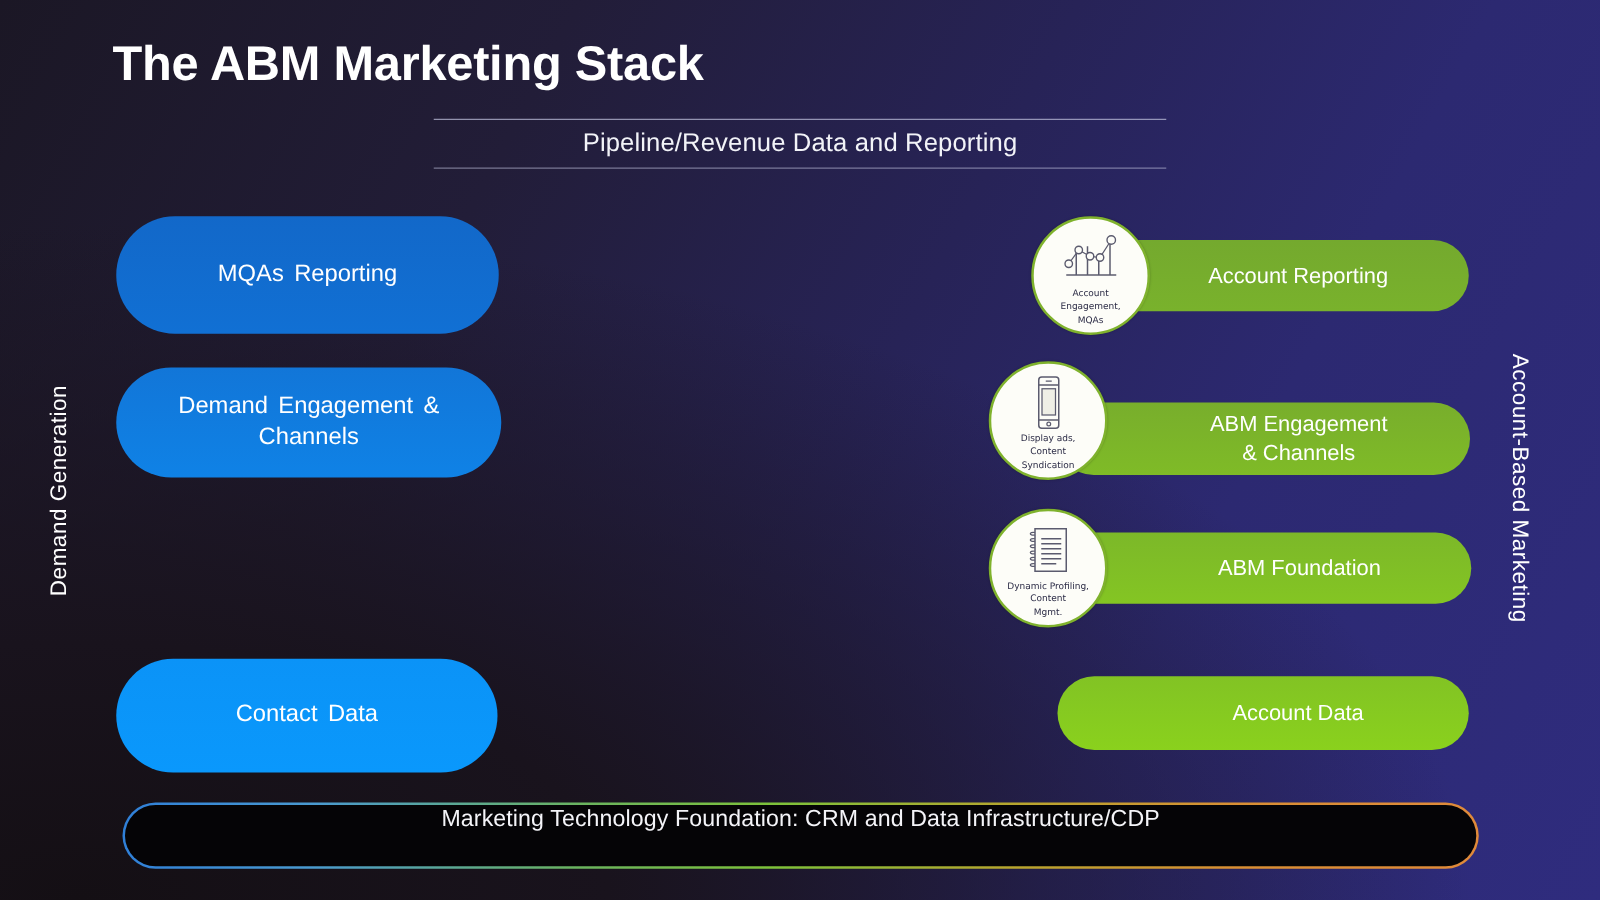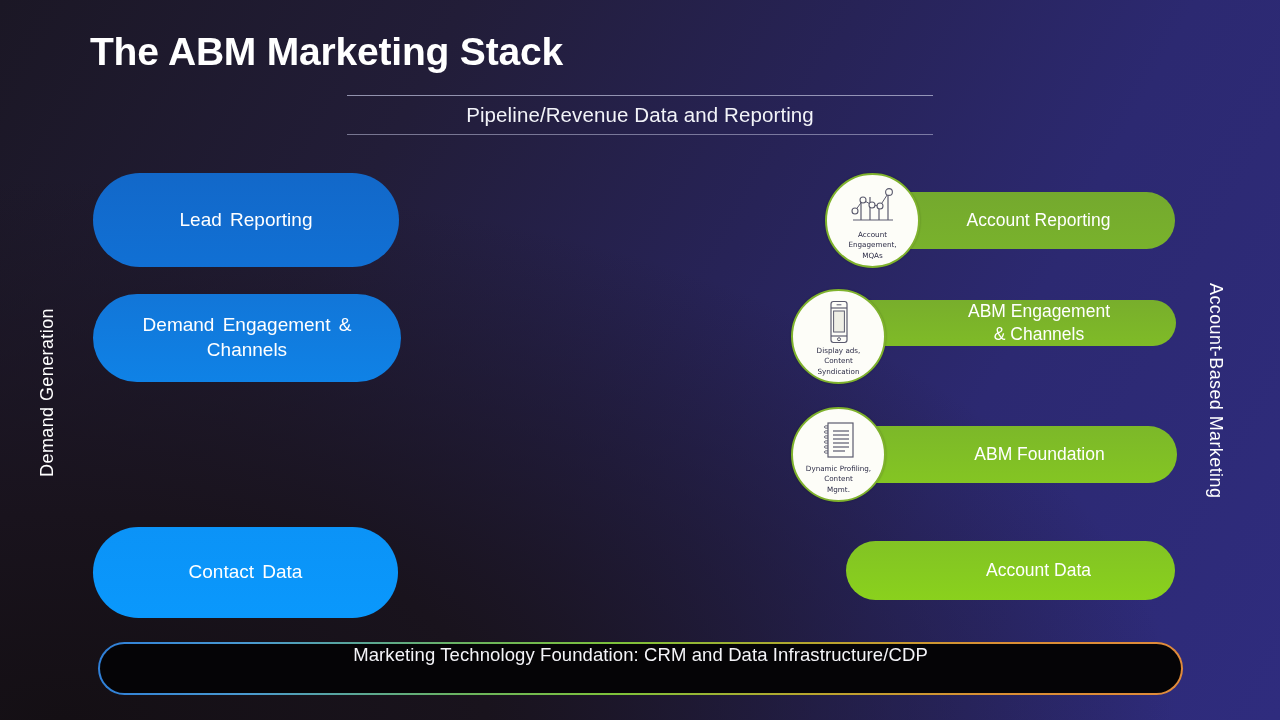--- a/index.html
+++ b/index.html
@@ -83,21 +83,21 @@
     display:flex; align-items:center; justify-content:center;
     text-align:center;
     color:#ffffff;
     border-radius:60px;
     font-size:17.5px;
     line-height:1.32;
     padding-left:80px; padding-right:24px;
   }
   .green-pill.g0 { top:192px; width:329px; height:57px;
     background:linear-gradient(180deg,#74a92e 0%, #79b22c 100%); }
-  .green-pill.g1 { top:300px; width:330px; height:46px;
+  .green-pill.g1 { top:322px; width:330px; height:58px;
     background:linear-gradient(180deg,#78ae2c 0%, #7fbb27 100%); }
   .green-pill.g2 { top:426px; width:331px; height:57px;
     background:linear-gradient(180deg,#7cb829 0%, #84c523 100%); }
   .green-pill.g3 { top:541px; width:329px; height:59px;
     background:linear-gradient(180deg,#82c324 0%, #8ad11d 100%); }
 
   
   .badge {
     position:absolute;
     width:95px; height:95px;
@@ -152,21 +152,21 @@
 
   <div id="title">The ABM Marketing Stack</div>
 
   <div id="header-band">
     <div class="htext">Pipeline/Revenue Data and Reporting</div>
   </div>
 
   <div class="side-label" id="label-left">Demand Generation</div>
   <div class="side-label" id="label-right">Account-Based Marketing</div>
 
-  <div class="blue-pill b0">Lead Reporting</div>
+  <div class="blue-pill b0">MQAs Reporting</div>
   <div class="blue-pill b1">Demand Engagement  &amp;<br>Channels</div>
   <div class="blue-pill b3">Contact Data</div>
 
   <div class="green-pill g0">Account Reporting</div>
   <div class="green-pill g1">ABM Engagement<br>&amp; Channels</div>
   <div class="green-pill g2">ABM Foundation</div>
   <div class="green-pill g3">Account Data</div>
 
   <div class="badge c0">
     <div class="glyph">

